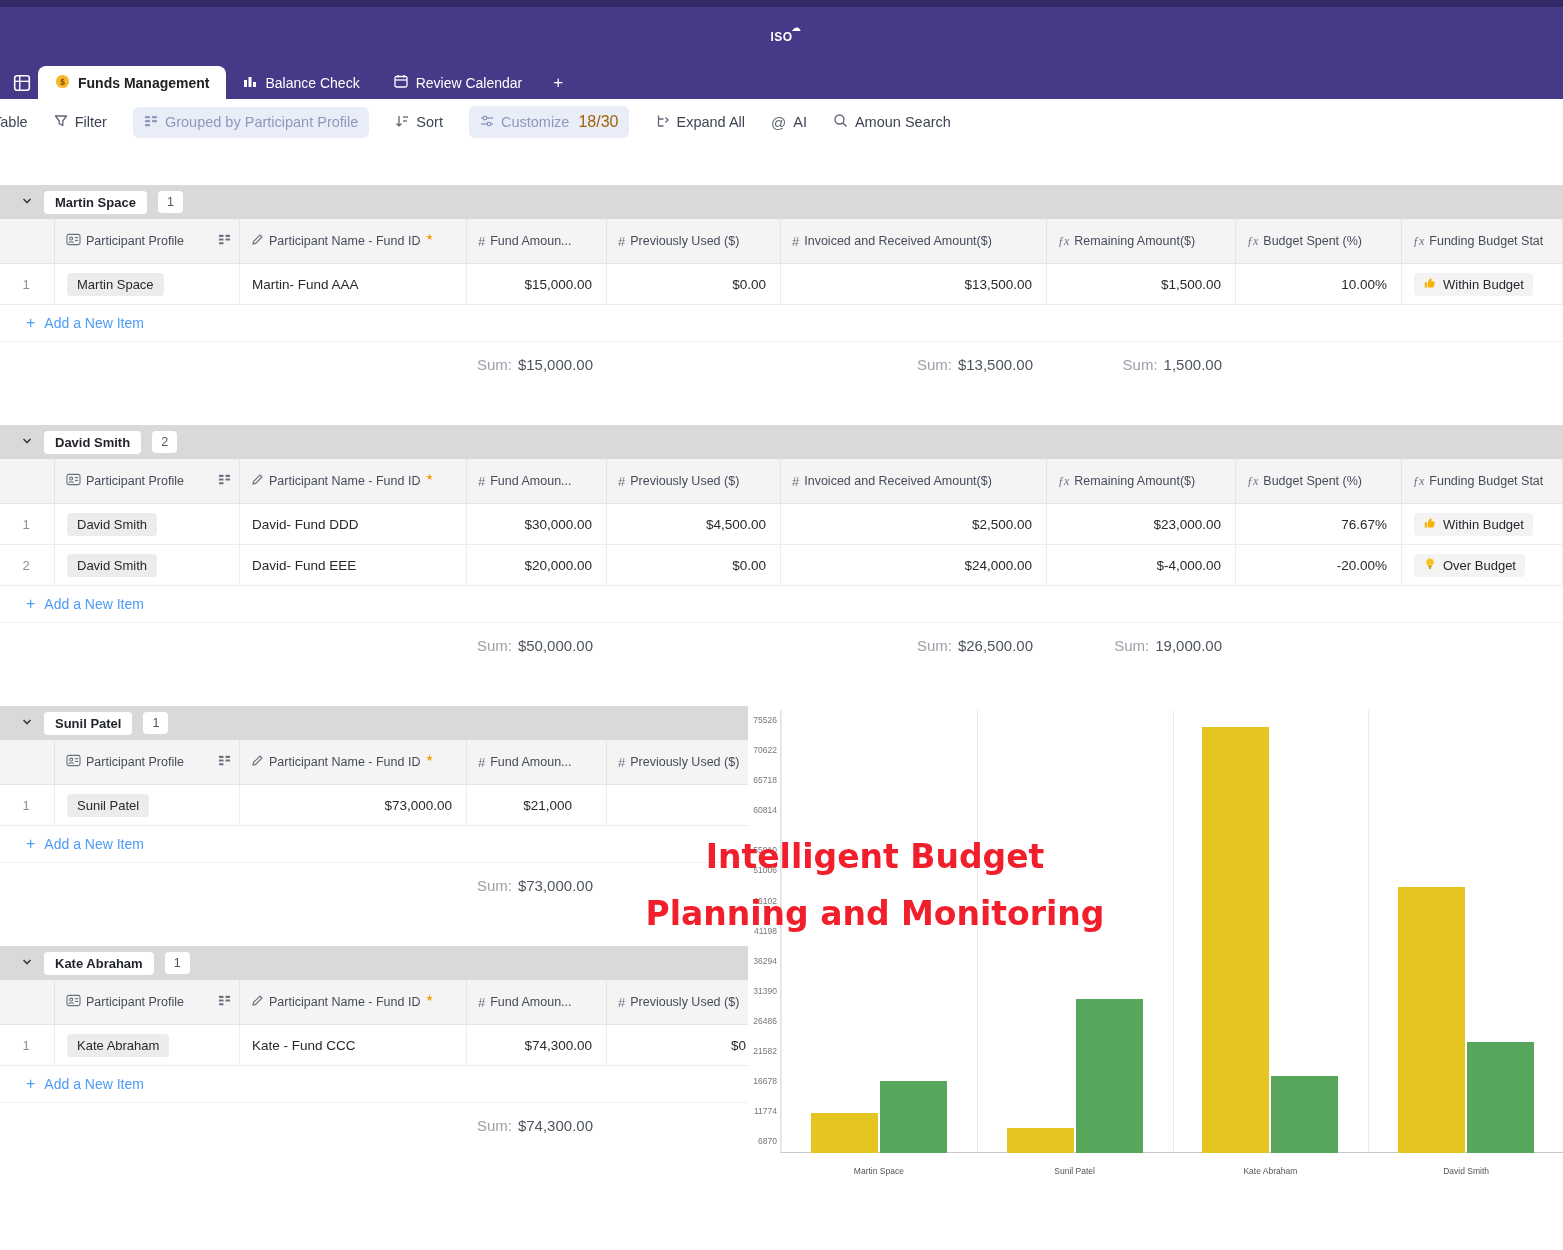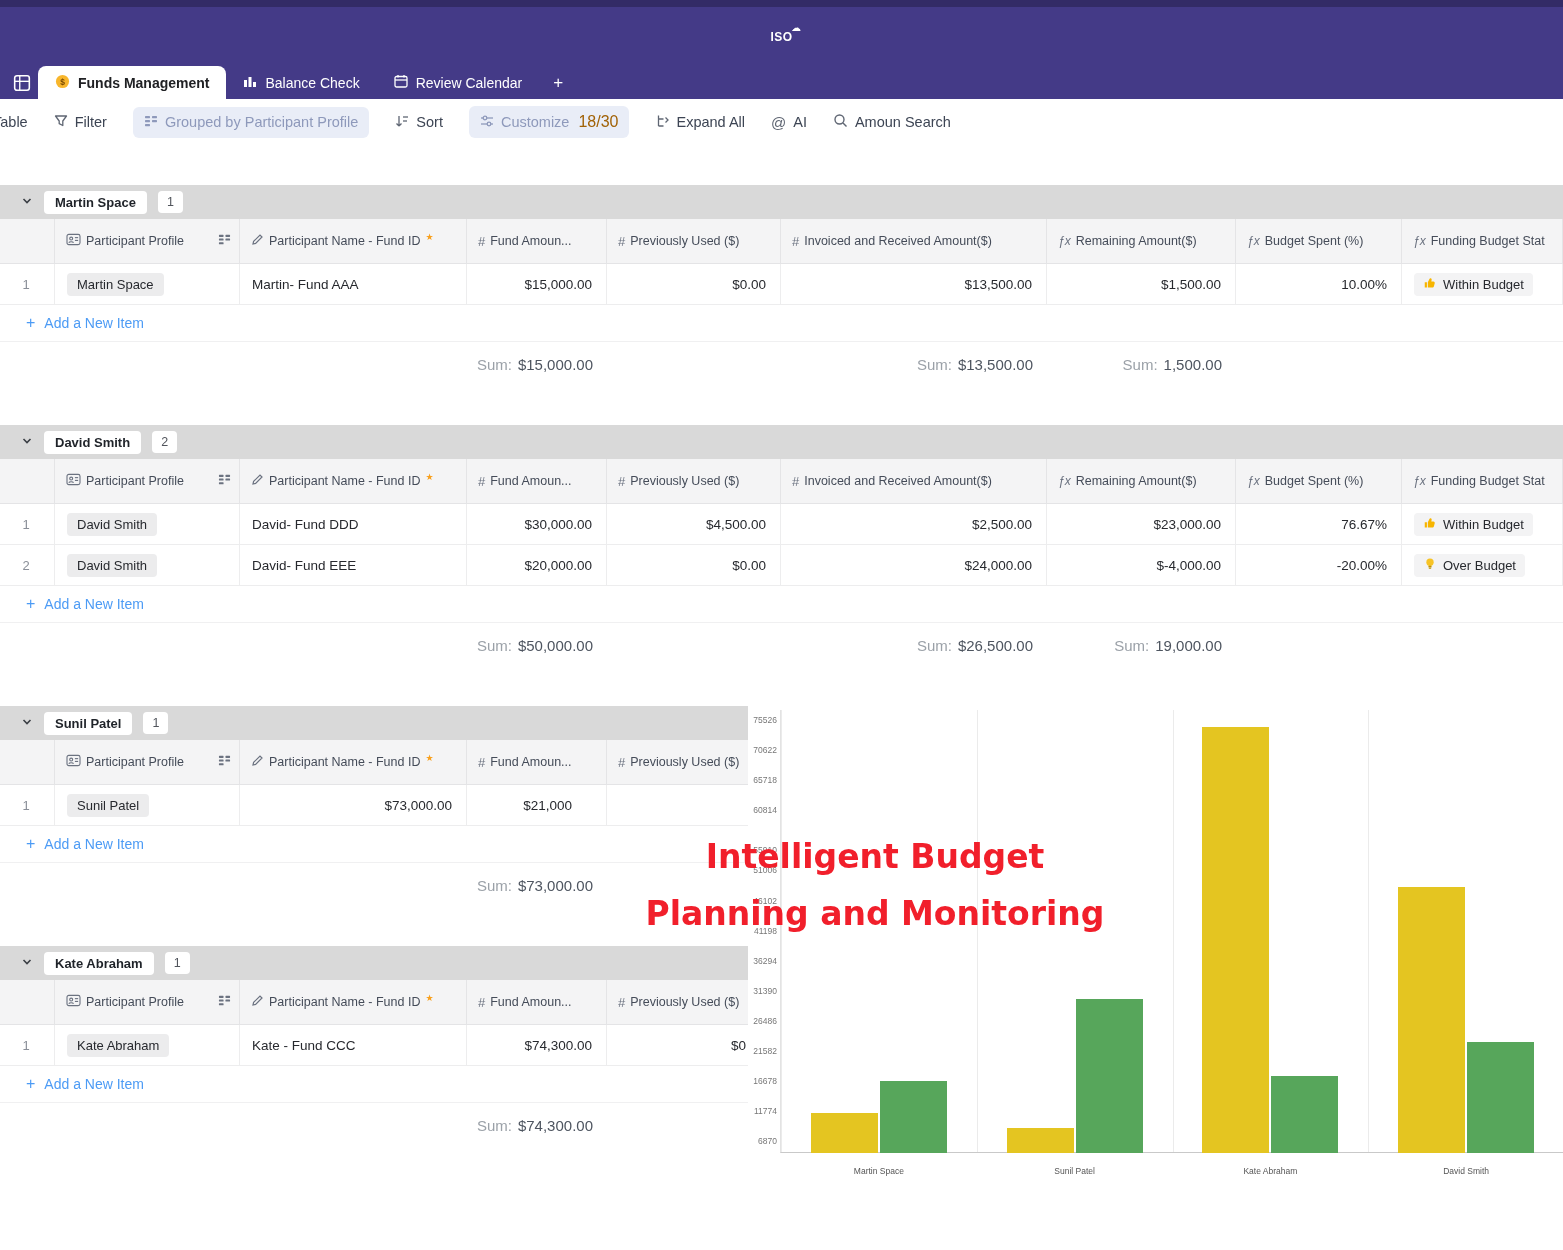--- a/index.html
+++ b/index.html
@@ -27,21 +27,21 @@
   
   .content{position:relative;padding-top:40px;z-index:1}
   .group{margin-bottom:39px}
   .band{height:34px;background:#d9d9d9;display:flex;align-items:center;gap:11px;padding-left:21px;cursor:pointer}
   .bchip{background:#fff;border-radius:4px;padding:4px 11px;font-size:13px;font-weight:700;color:#1f2329}
   .bcount{background:#fff;border-radius:4px;padding:4px 9px;font-size:12.5px;color:#51555c}
   .grid{display:grid;grid-template-columns:55px 185px 227px 140px 174px 266px 189px 166px minmax(0,1fr)}
   .hrow{height:45px;background:#f4f4f5}
   .hc{display:flex;align-items:center;gap:5px;padding:0 8px 0 11px;border-right:1px solid #e4e4e6;
       border-bottom:1px solid #e4e4e6;font-size:12.5px;color:#454c59;white-space:nowrap;overflow:hidden;cursor:pointer}
-  .hc .fx{font-family:Liberation Sans, sans-serif;font-style:italic;font-size:12px;color:#6b7280}
+  .hc .fx{font-family:Liberation Serif, serif;font-style:italic;font-size:12px;color:#6b7280}
   .hc .hash{font-size:13px;color:#6b7280}
   .hc .star{color:#f8a01e;font-size:9px;margin-top:-8px}
   .hc .gicon{margin-left:auto;color:#6b7280}
   .drow{height:41px;background:#fff}
   .dc{display:flex;align-items:center;padding:0 14px 0 12px;border-right:1px solid #ededee;
       border-bottom:1px solid #ededee;font-size:13.5px;color:#27292e;white-space:nowrap;overflow:hidden;cursor:text}
   .dc.num{justify-content:center;color:#8a8f98;font-size:13px}
   .dc.money{justify-content:flex-end}
   .dc.money.clip{padding-right:34px}
   .pchip{background:#ececed;border-radius:4px;padding:4px 10px;font-size:13px;color:#27292e}

